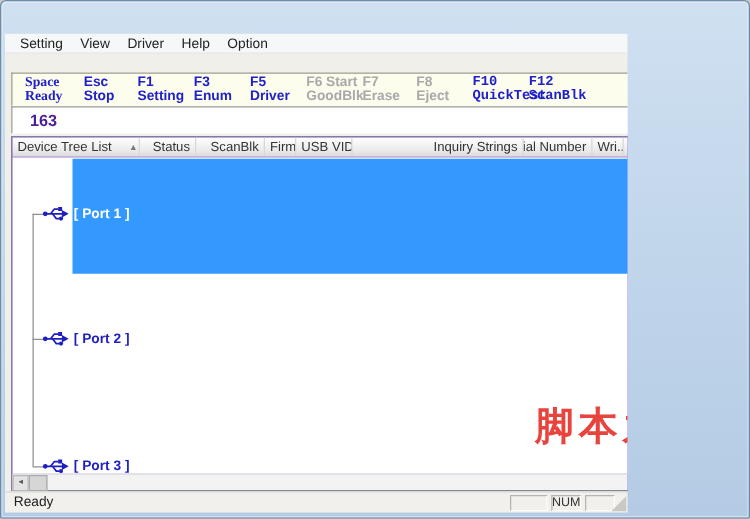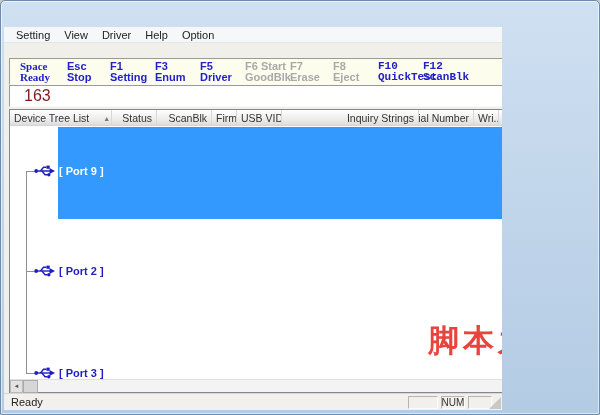--- a/index.html
+++ b/index.html
@@ -34,21 +34,21 @@
   .tb-btn.disabled { color:#d9ddd8; border-color:#c6cac4 #7d817c #7d817c #c6cac4; }
 
   .fkey-panel { position:absolute; left:5px; top:31px; width:562px; height:27px; background:#fdfdee;
     border:1px solid; border-color:#9b9b90 #fbfbf4 #fbfbf4 #9b9b90; }
   .fkey { position:absolute; top:2px; font-size:11px; font-weight:bold; line-height:11px; white-space:nowrap; }
   .fkey div { height:11px; }
   .fkey.on { color:#2121c8; } .fkey.off { color:#a9a9a9; }
 
   .counter-panel { position:absolute; left:5px; top:58px; width:562px; height:22px; background:#ffffff;
     border:1px solid; border-color:#9b9b90 #fbfbf4 #fbfbf4 #9b9b90; display:flex; align-items:center; }
-  .counter-text { font-size:16px; font-weight:normal; color:#7f1d1d; margin-left:14px; }
+  .counter-text { font-size:13px; font-weight:bold; color:#4c1d95; margin-left:14px; }
 
   
   .listctrl { position:absolute; left:5px; top:82px; width:578px; height:284px; border:1px solid #828790; background:#6d28d9; display:flex; flex-direction:column; }
   .lheader { height:16px; display:flex; background:linear-gradient(#ffffff,#eaeaea 70%,#dcdcdc); border-bottom:1px solid #d5d5d5; flex:0 0 16px; }
   .hcol { height:100%; font-size:10.5px; color:#333; padding:1px 4px 0 4px; border-right:1px solid #d8d8d8; display:flex; align-items:center; overflow:hidden; white-space:nowrap; }
   .hcol.r { justify-content:flex-end; }
   .hcol .sort { font-size:7px; color:#777; margin-left:14px; }
   .hfill { flex:1; height:100%; }
 
   .lbody { flex:1; display:flex; min-height:0; }
@@ -167,21 +167,21 @@
                 <g stroke="#1f1fbf" fill="#1f1fbf" stroke-width="1.4">
                   <circle cx="2.2" cy="7" r="1.9" stroke="none"></circle>
                   <line x1="3" y1="7" x2="17" y2="7"></line>
                   <polygon points="15.5,4 21,7 15.5,10" stroke="none"></polygon>
                   <polyline fill="none" points="6.5,7 9.5,3.2 12.5,3.2"></polyline>
                   <rect x="12.5" y="1.6" width="3.2" height="3.2" stroke="none"></rect>
                   <polyline fill="none" points="8,7 11,10.8 13.5,10.8"></polyline>
                   <circle cx="14.8" cy="10.8" r="1.7" stroke="none"></circle>
                 </g>
               </svg>
-              <span class="port-label" style="color: rgb(255, 255, 255);">[ Port 9 ]</span>
+              <span class="port-label" style="color: rgb(255, 255, 255);">[ Port 1 ]</span>
             </div>
             <div class="treeline" style="left: 16px; top: 145px; width: 9px; height: 1px;"></div>
             <div class="port" style="left: 24px; top: 138px;">
               <svg width="21" height="14" viewBox="0 0 21 14">
                 <g stroke="#1f1fbf" fill="#1f1fbf" stroke-width="1.4">
                   <circle cx="2.2" cy="7" r="1.9" stroke="none"></circle>
                   <line x1="3" y1="7" x2="17" y2="7"></line>
                   <polygon points="15.5,4 21,7 15.5,10" stroke="none"></polygon>
                   <polyline fill="none" points="6.5,7 9.5,3.2 12.5,3.2"></polyline>
                   <rect x="12.5" y="1.6" width="3.2" height="3.2" stroke="none"></rect>

